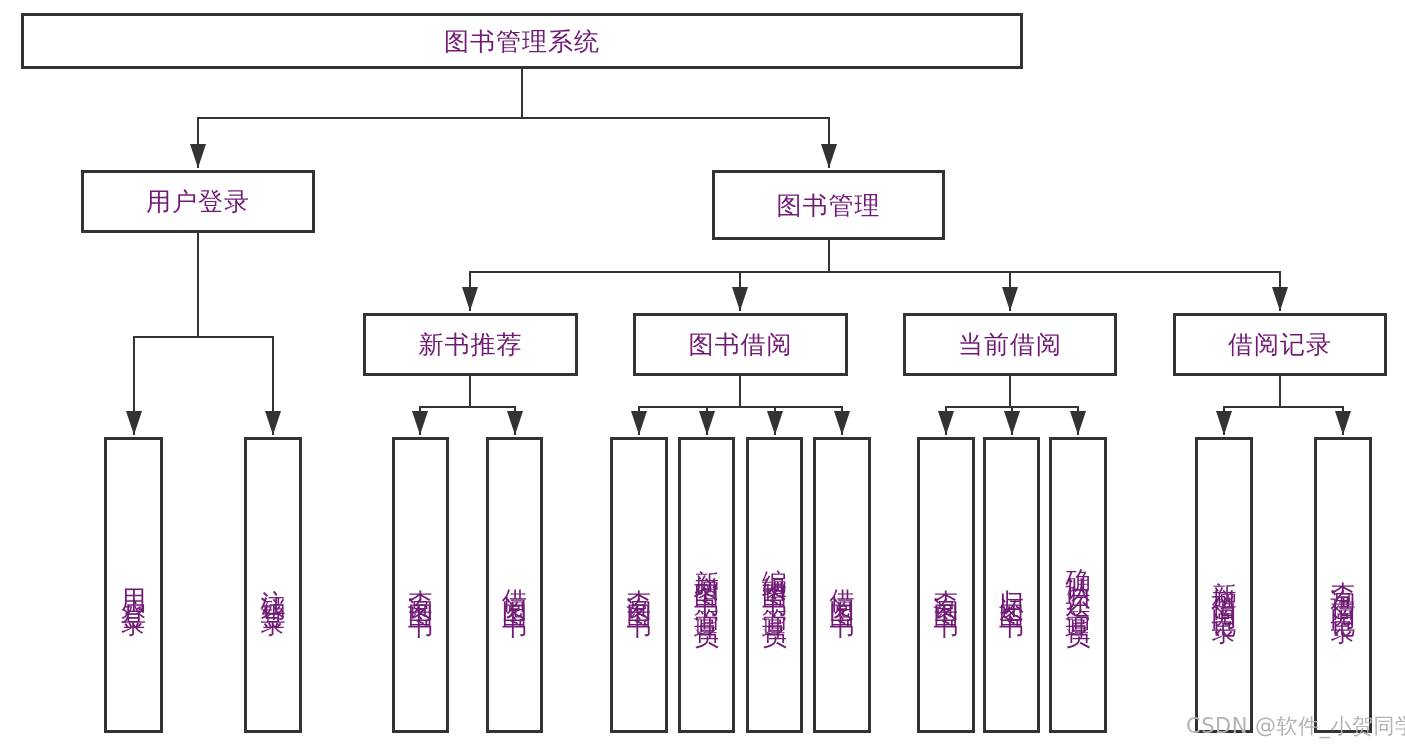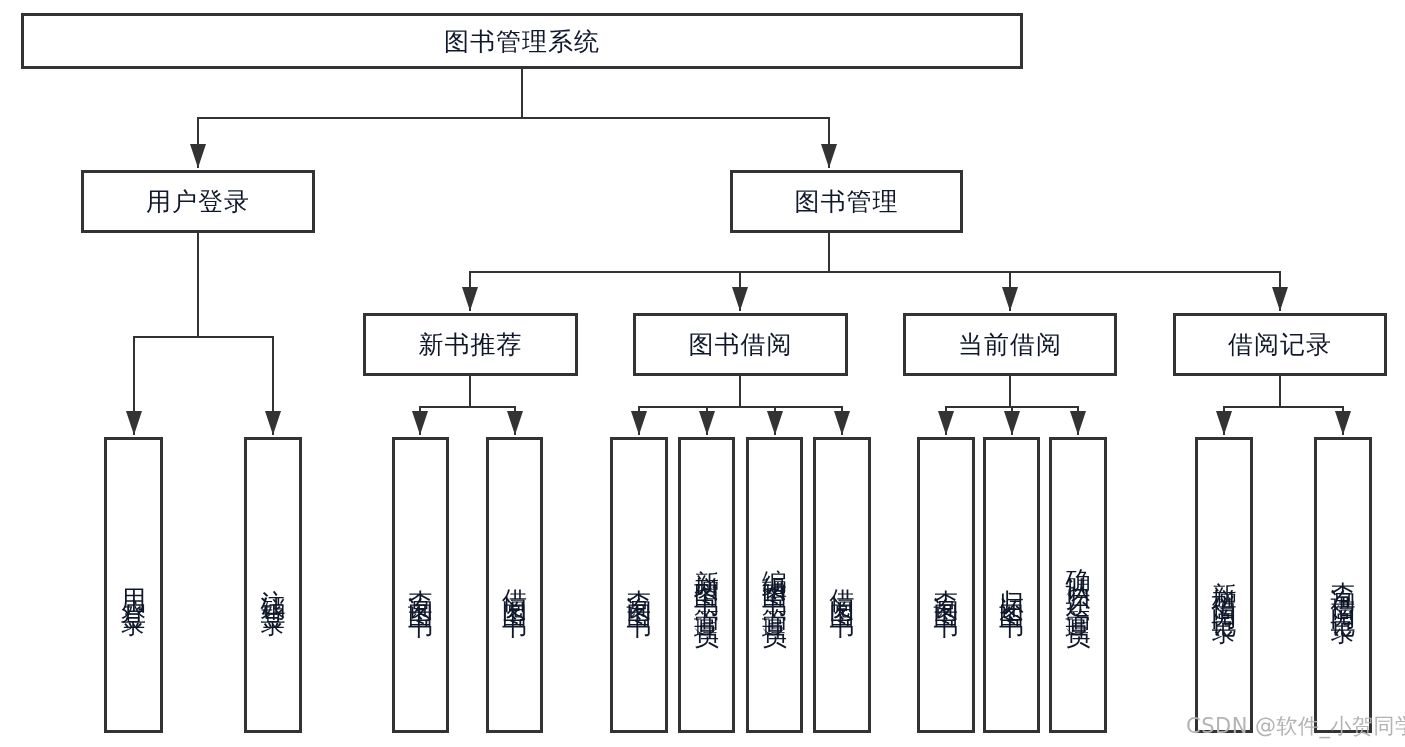--- a/index.html
+++ b/index.html
@@ -17,21 +17,21 @@
     width: 1405px; height: 747px;
   }
   .box {
     position: absolute;
     box-sizing: border-box;
     border: 3px solid #333333;
     background: #ffffff;
     display: flex;
     align-items: center;
     justify-content: center;
-    color: #0f172a;
+    color: #701a75;
     font-size: 25px;
     letter-spacing: 1px;
     white-space: nowrap;
   }
   .leaf {
     border-width: 3px;
   }
   .leaf .vtext {
     writing-mode: vertical-rl;
     text-orientation: mixed;
@@ -105,21 +105,21 @@
     </g>
   </svg>
 
   <div class="box" style="left:21px; top:13px; width:1002px; height:56px;">
     <span>图书管理系统</span>
   </div>
 
   <div class="box" style="left:81px; top:170px; width:234px; height:63px;">
     <span>用户登录</span>
   </div>
-  <div class="box" style="left:730px; top:170px; width:233px; height:63px;">
+  <div class="box" style="left:712px; top:170px; width:233px; height:70px;">
     <span>图书管理</span>
   </div>
 
   <div class="box" style="left:363px; top:313px; width:215px; height:63px;text-align:right;">
     <span>新书推荐</span>
   </div>
   <div class="box" style="left:633px; top:313px; width:215px; height:63px;">
     <span>图书借阅</span>
   </div>
   <div class="box" style="left:903px; top:313px; width:214px; height:63px;">

